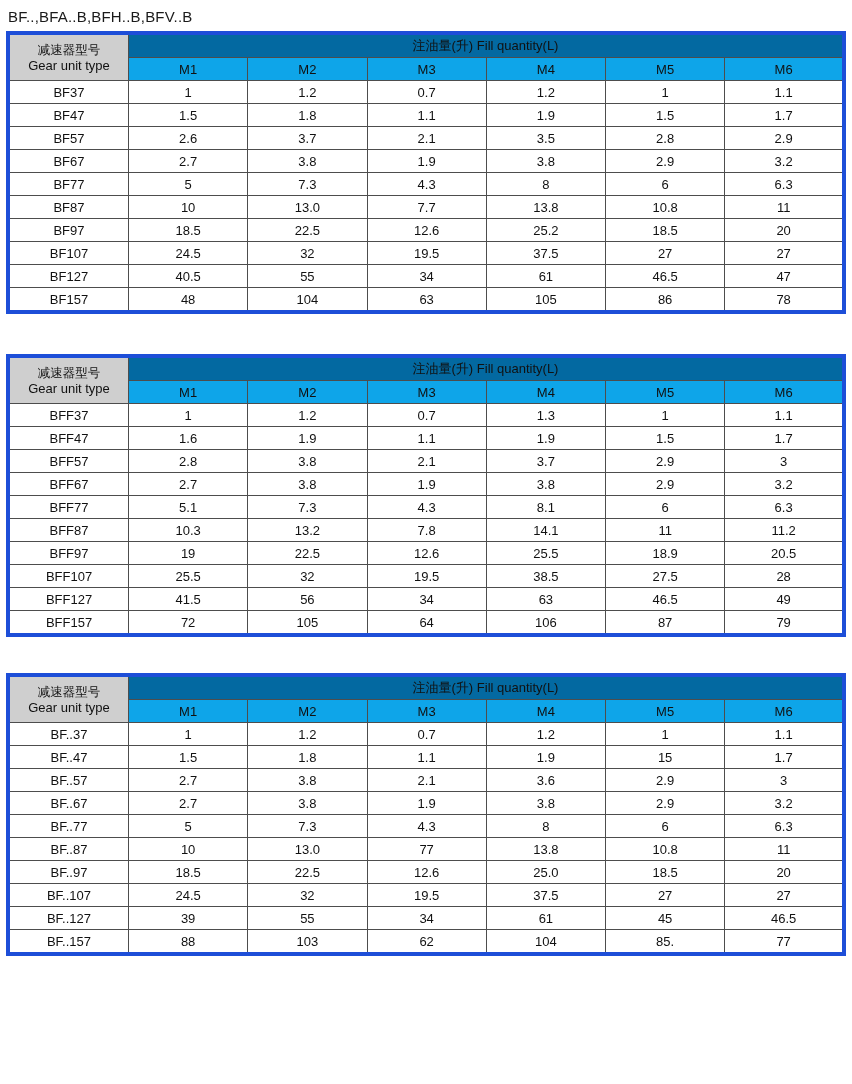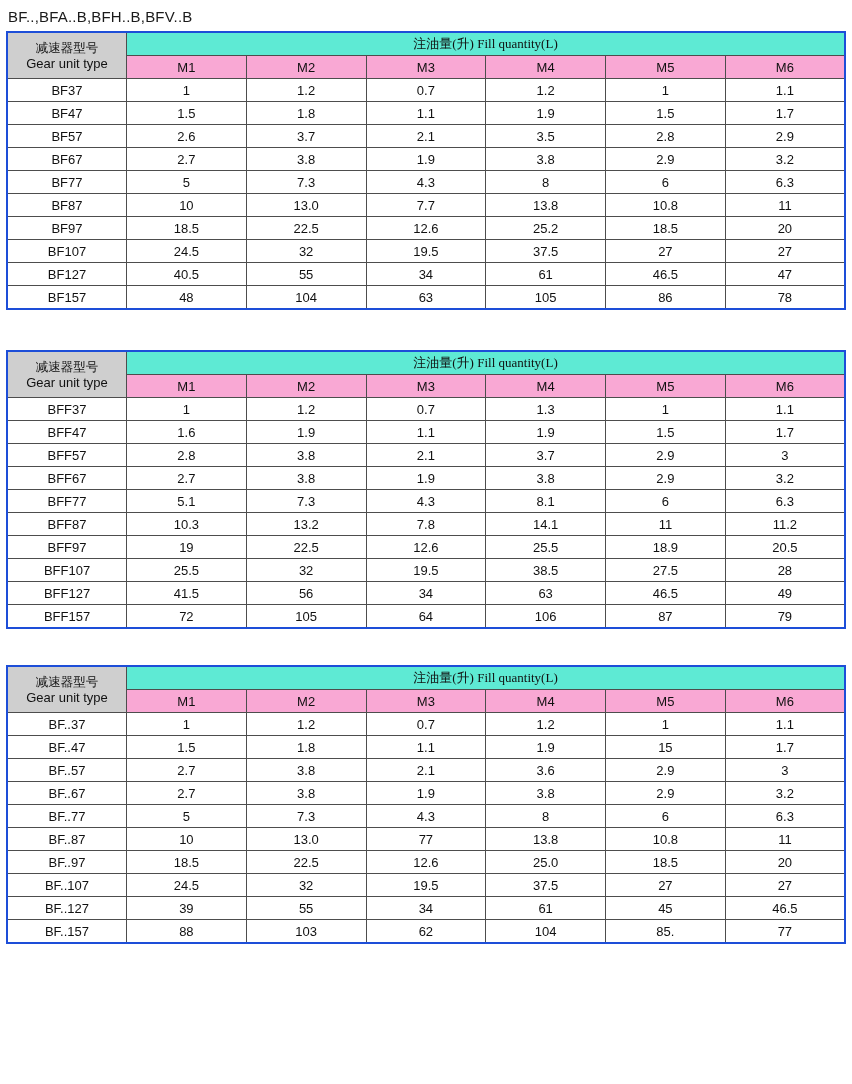--- a/index.html
+++ b/index.html
@@ -29,21 +29,21 @@
     padding: 2px 0 6px 2px;
     white-space: nowrap;
   }
   .section-title.indent {
     padding-left: 28px;
   }
   table.fill-table {
     border-collapse: collapse;
     table-layout: fixed;
     width: 840px;
-    border: 2px solid #1d4ed8;
+    border: 4px solid #1d4ed8;
   }
   table.fill-table td,
   table.fill-table th {
     border: 1px solid #4d4d4d;
     text-align: center;
     vertical-align: middle;
     font-weight: normal;
     font-size: 13px;
     color: #111111;
     height: 22px;
@@ -58,27 +58,26 @@
   }
   th.head-type .cn {
     display: block;
     font-size: 12.5px;
   }
   th.head-type .en {
     display: block;
     font-size: 13px;
   }
   th.head-span {
-    background: #5eead4;
+    background: #0369a1;
     font-size: 13px;
     height: 23px;
-    font-family: Liberation Serif, serif;
   }
   th.head-m {
-    background: #f9a8d4;
+    background: #0ea5e9;
     font-size: 13px;
     height: 24px;
   }
   td.type-cell {
     font-size: 13px;
   }
   td.val {
     font-size: 13px;
   }
   .spacer-lg { height: 40px; }

